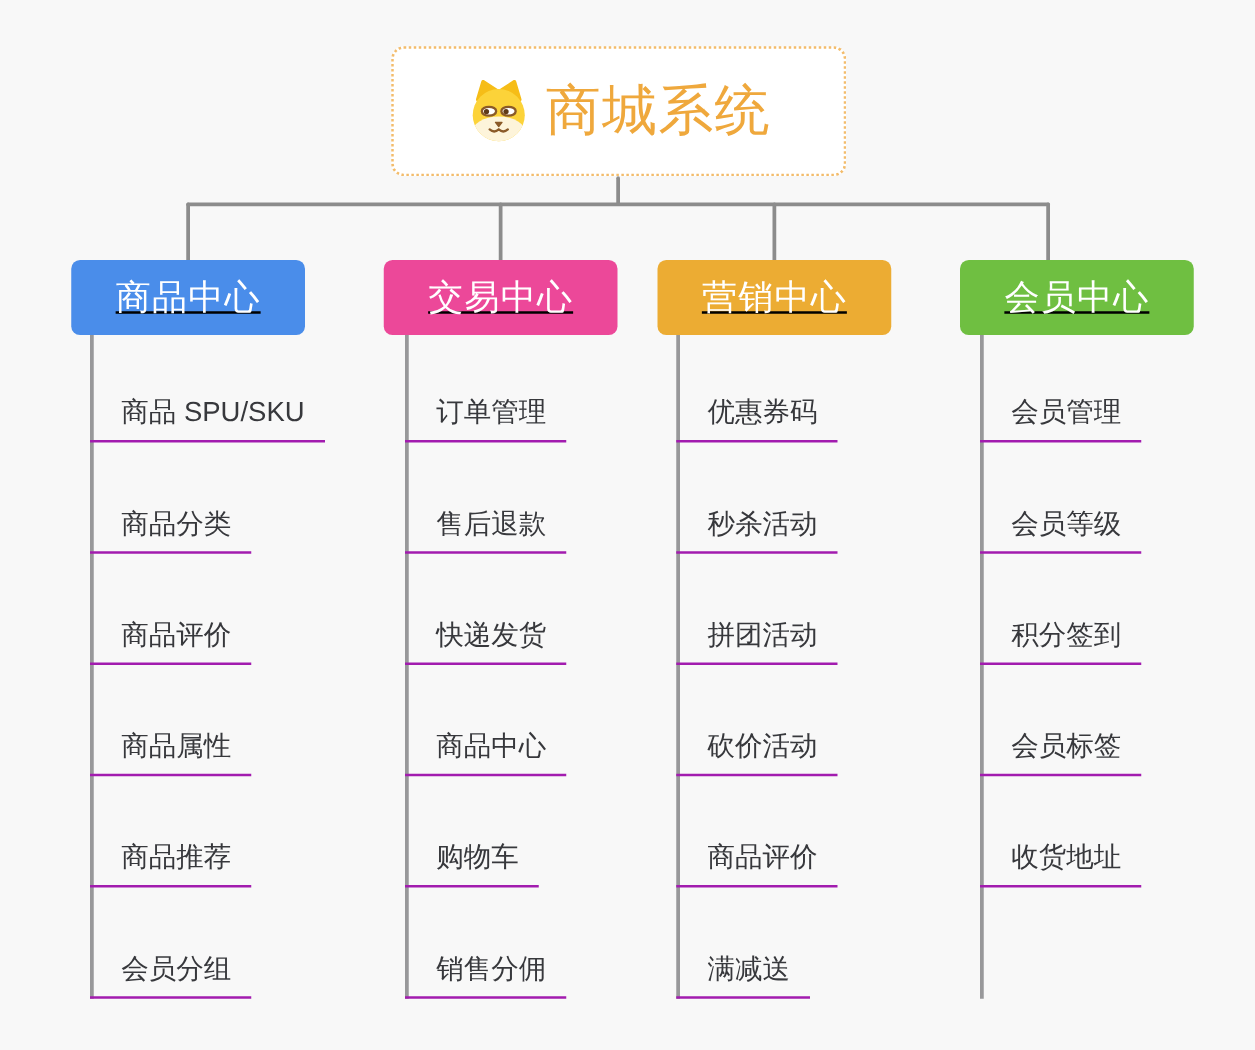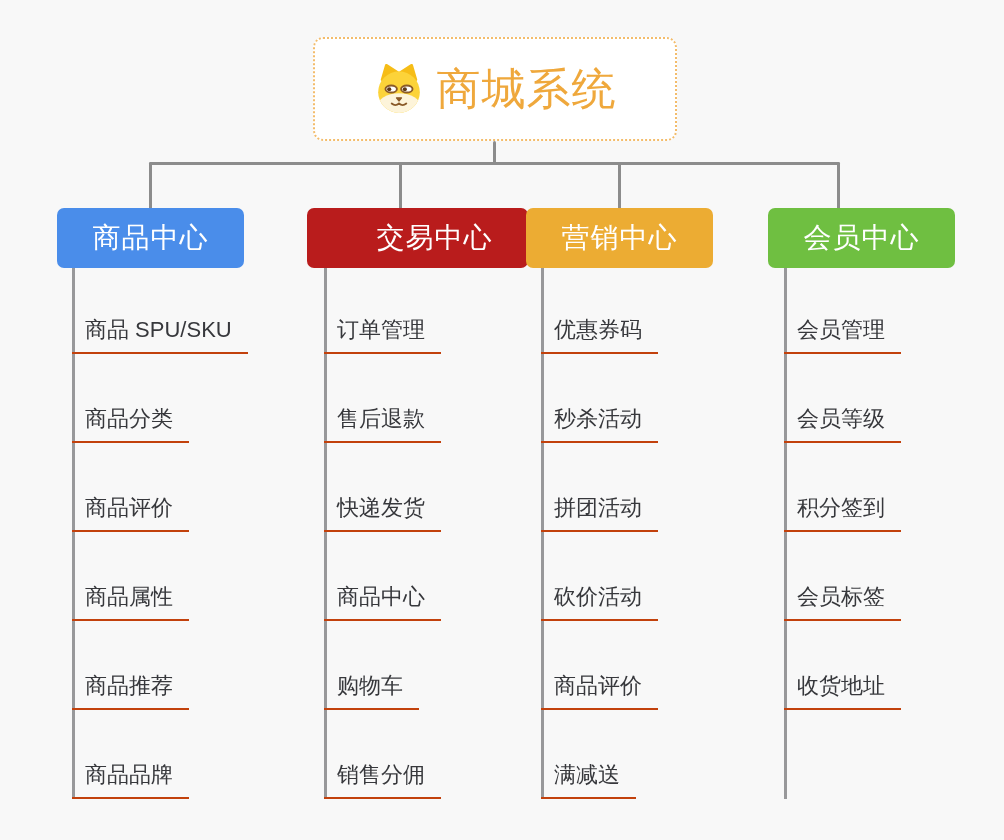--- a/index.html
+++ b/index.html
@@ -37,21 +37,21 @@
 
   
   .conn{position:absolute;background:#8c8c8c;}
   .conn.h{height:3px;border-radius:2px;}
   .conn.v{width:3px;border-radius:2px;}
 
   
   .branch-col{
     position:absolute;
     top:208px;
-    width:260px;height:600px;
+    width:260px;height:600px;text-decoration:underline;
   }
   .branch-box{
     position:relative;
     width:187px;height:60px;
     border-radius:7px;
     display:flex;align-items:center;justify-content:center;
     color:#ffffff;
     font-size:28px;
     letter-spacing:1px;
     white-space:nowrap;
@@ -70,22 +70,22 @@
   .leaf{
     height:89px;
     display:flex;
     align-items:flex-end;
   }
   .leaf-label{
     display:inline-block;
     font-size:22px;
     color:#37383c;
     white-space:nowrap;
-    padding:0 16px 7px 13px;
-    border-bottom:2px solid #c2410c;
+    padding:0 16px 7px 25px;
+    border-bottom:2px solid #a21caf;
   }
 </style>
 </head>
 <body>
 
 <div class="canvas">
 
   <div class="root-node">
     <svg class="root-logo" viewBox="0 0 48 48" aria-hidden="true">
       <path d="M8 15 L12 1.5 L22 8 Z" fill="#f6bd17" stroke="#f6bd17" stroke-width="3" stroke-linejoin="round"></path>
@@ -125,27 +125,27 @@
       <div class="leaf">
           <span class="leaf-label">商品评价</span>
         </div>
       <div class="leaf">
           <span class="leaf-label">商品属性</span>
         </div>
       <div class="leaf">
           <span class="leaf-label">商品推荐</span>
         </div>
       <div class="leaf">
-          <span class="leaf-label">商品品牌</span>
+          <span class="leaf-label">会员分组</span>
         </div>
     </div>
   </div>
 
   <div class="branch-col" style="left:307px;">
-    <div class="branch-box" style="background-color: #b91c1c; padding-left: 34px;">交易中心</div>
+    <div class="branch-box" style="background-color: #ec4899;">交易中心</div>
     <div class="trunk" style="left:17px;"></div>
     <div class="leaves" style="left:17px;">
       <div class="leaf">
           <span class="leaf-label">订单管理</span>
         </div>
       <div class="leaf">
           <span class="leaf-label">售后退款</span>
         </div>
       <div class="leaf">
           <span class="leaf-label">快递发货</span>

